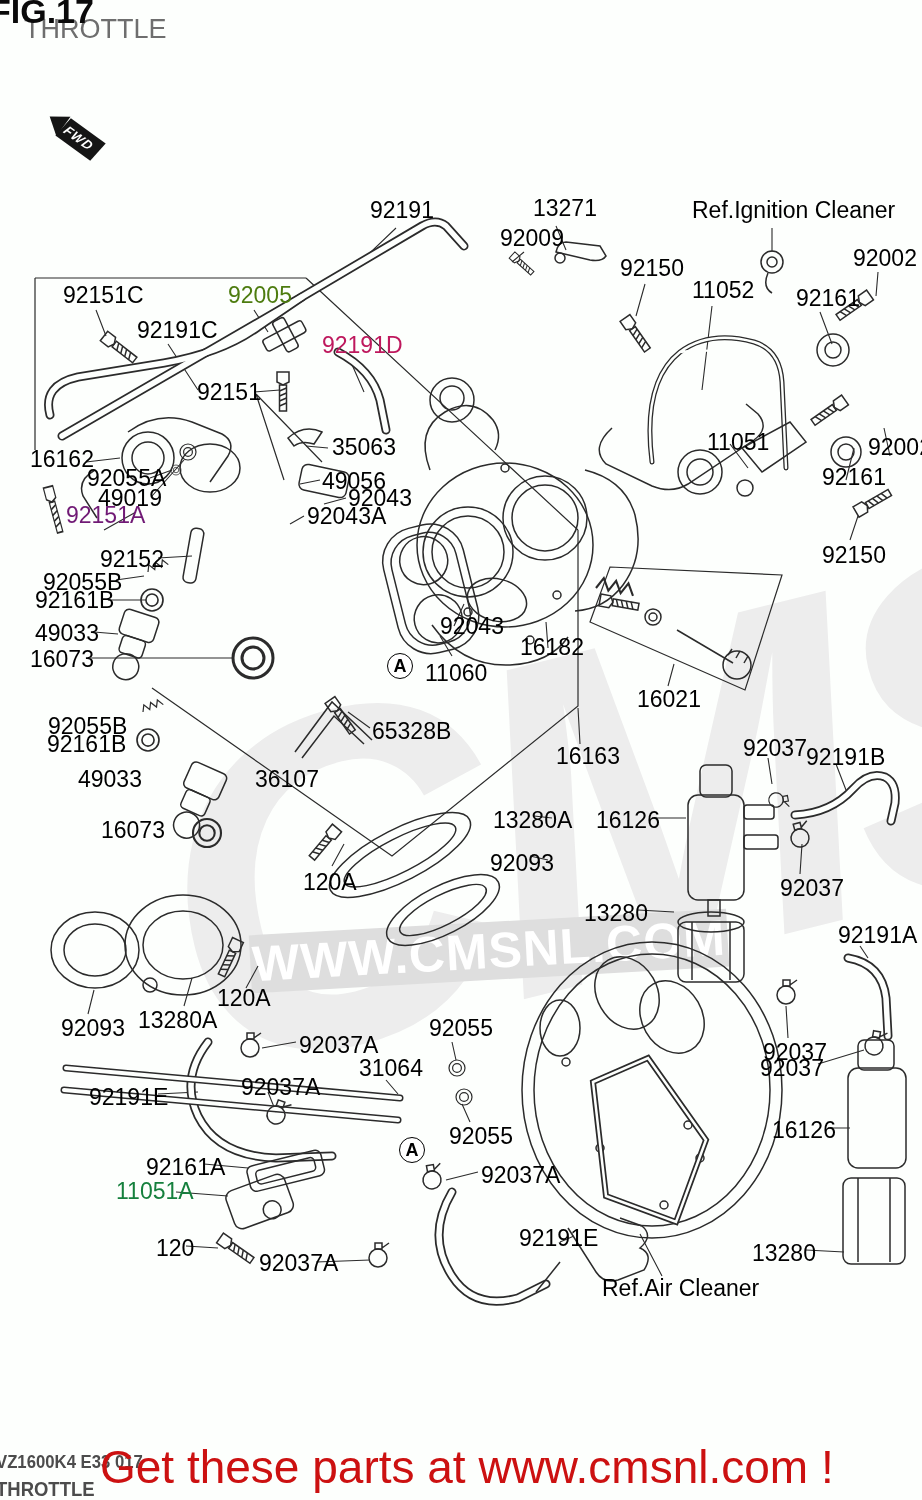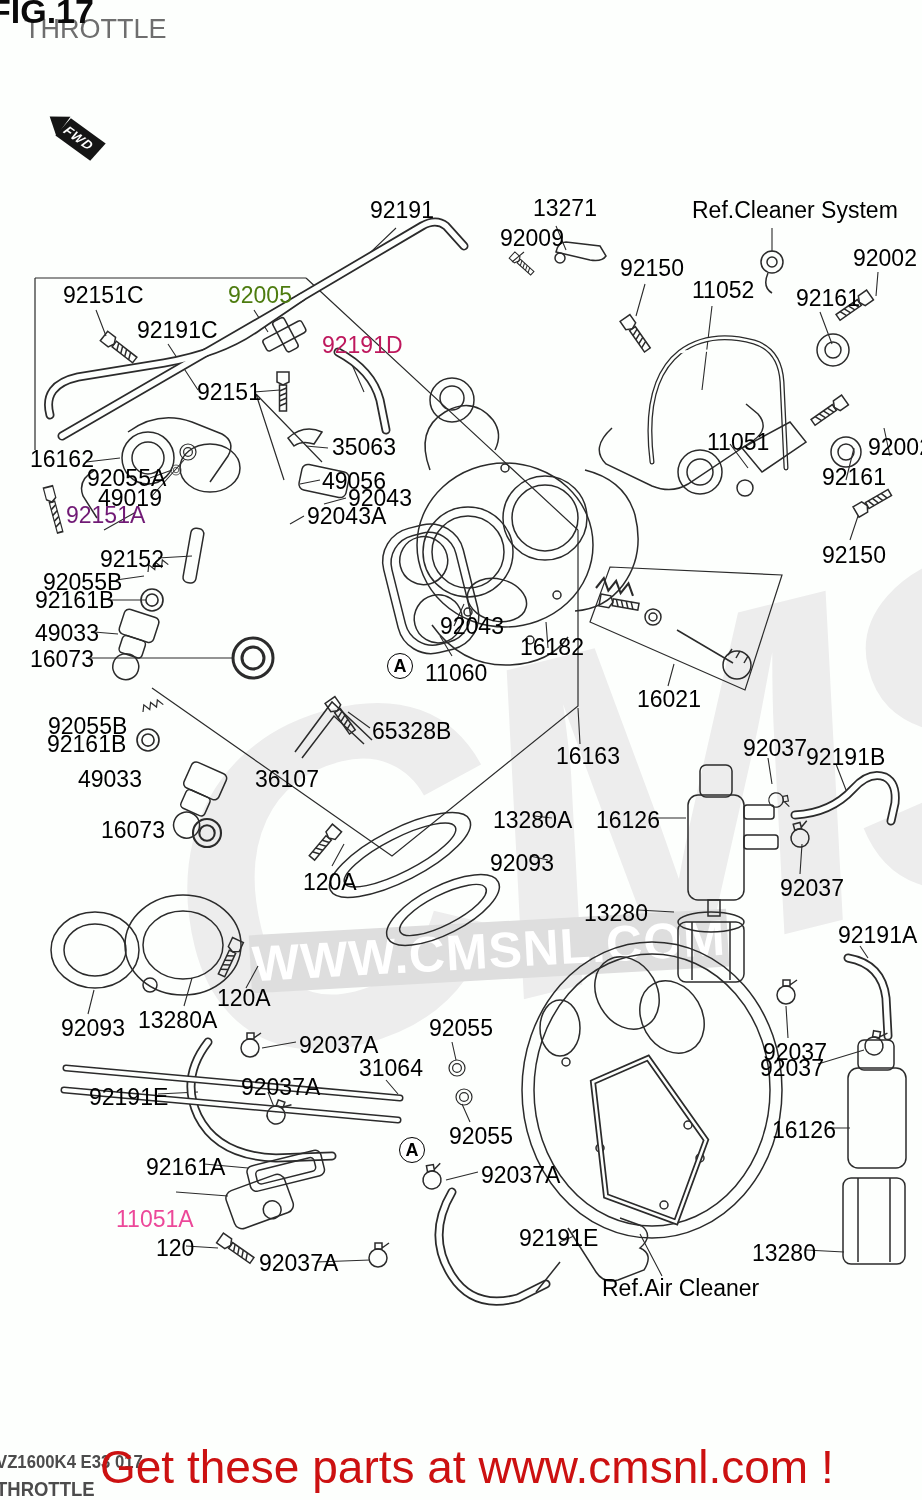--- a/index.html
+++ b/index.html
@@ -266,21 +266,21 @@
       <use href="#clamp" transform="translate(276,1115) rotate(20)"></use>
       <use href="#clamp" transform="translate(432,1180) rotate(-10)"></use>
       <use href="#clamp" transform="translate(378,1258)"></use>
     </g>
   </svg>
 
   <div class="labels-layer">
       <span class="part-label" style="left: 370px; top: 198px; color: rgb(0, 0, 0);">92191</span>
       <span class="part-label" style="left: 533px; top: 196px; color: rgb(0, 0, 0);">13271</span>
       <span class="part-label" style="left: 500px; top: 226px; color: rgb(0, 0, 0);">92009</span>
-      <span class="part-label" style="left: 692px; top: 198px; color: rgb(0, 0, 0);">Ref.Cleaner System</span>
+      <span class="part-label" style="left: 692px; top: 198px; color: rgb(0, 0, 0);">Ref.Ignition Cleaner</span>
       <span class="part-label" style="left: 620px; top: 256px; color: rgb(0, 0, 0);">92150</span>
       <span class="part-label" style="left: 692px; top: 278px; color: rgb(0, 0, 0); text-align: right;">11052</span>
       <span class="part-label" style="left: 853px; top: 246px; color: rgb(0, 0, 0);">92002</span>
       <span class="part-label" style="left: 796px; top: 286px; color: rgb(0, 0, 0);">92161</span>
       <span class="part-label" style="left: 63px; top: 283px; color: rgb(0, 0, 0);">92151C</span>
       <span class="part-label" style="left: 228px; top: 283px; color: #4d7c0f;">92005</span>
       <span class="part-label" style="left: 137px; top: 318px; color: rgb(0, 0, 0);">92191C</span>
       <span class="part-label" style="left: 322px; top: 333px; color: #be185d;">92191D</span>
       <span class="part-label" style="left: 197px; top: 380px; color: rgb(0, 0, 0);">92151</span>
       <span class="part-label" style="left: 332px; top: 435px; color: rgb(0, 0, 0);">35063</span>
@@ -325,21 +325,21 @@
       <span class="part-label" style="left: 359px; top: 1056px; color: rgb(0, 0, 0);">31064</span>
       <span class="part-label" style="left: 241px; top: 1075px; color: rgb(0, 0, 0);">92037A</span>
       <span class="part-label" style="left: 89px; top: 1085px; color: rgb(0, 0, 0);">92191E</span>
       <span class="part-label" style="left: 449px; top: 1124px; color: rgb(0, 0, 0);">92055</span>
       <span class="part-label circled" style="left: 399px; top: 1137px; color: rgb(0, 0, 0);">A</span>
       <span class="part-label" style="left: 481px; top: 1163px; color: rgb(0, 0, 0);">92037A</span>
       <span class="part-label" style="left: 763px; top: 1040px; color: rgb(0, 0, 0);">92037</span>
       <span class="part-label" style="left: 760px; top: 1056px; color: rgb(0, 0, 0);">92037</span>
       <span class="part-label" style="left: 772px; top: 1118px; color: rgb(0, 0, 0);">16126</span>
       <span class="part-label" style="left: 146px; top: 1155px; color: rgb(0, 0, 0);">92161A</span>
-      <span class="part-label" style="left: 116px; top: 1207px; color: #ec4899;">11051A</span>
+      <span class="part-label" style="left: 116px; top: 1179px; color: #15803d;">11051A</span>
       <span class="part-label" style="left: 156px; top: 1236px; color: rgb(0, 0, 0);">120</span>
       <span class="part-label" style="left: 259px; top: 1251px; color: rgb(0, 0, 0);">92037A</span>
       <span class="part-label" style="left: 519px; top: 1226px; color: rgb(0, 0, 0);">92191E</span>
       <span class="part-label" style="left: 752px; top: 1241px; color: rgb(0, 0, 0);">13280</span>
       <span class="part-label" style="left: 602px; top: 1276px; color: rgb(0, 0, 0);">Ref.Air Cleaner</span>
       <span class="part-label" style="left: 707px; top: 430px; color: rgb(0, 0, 0);">11051</span>
       <span class="part-label" style="left: 868px; top: 435px; color: rgb(0, 0, 0);">92002</span>
       <span class="part-label" style="left: 822px; top: 465px; color: rgb(0, 0, 0);">92161</span>
       <span class="part-label" style="left: 822px; top: 543px; color: rgb(0, 0, 0);">92150</span>
     </div>

